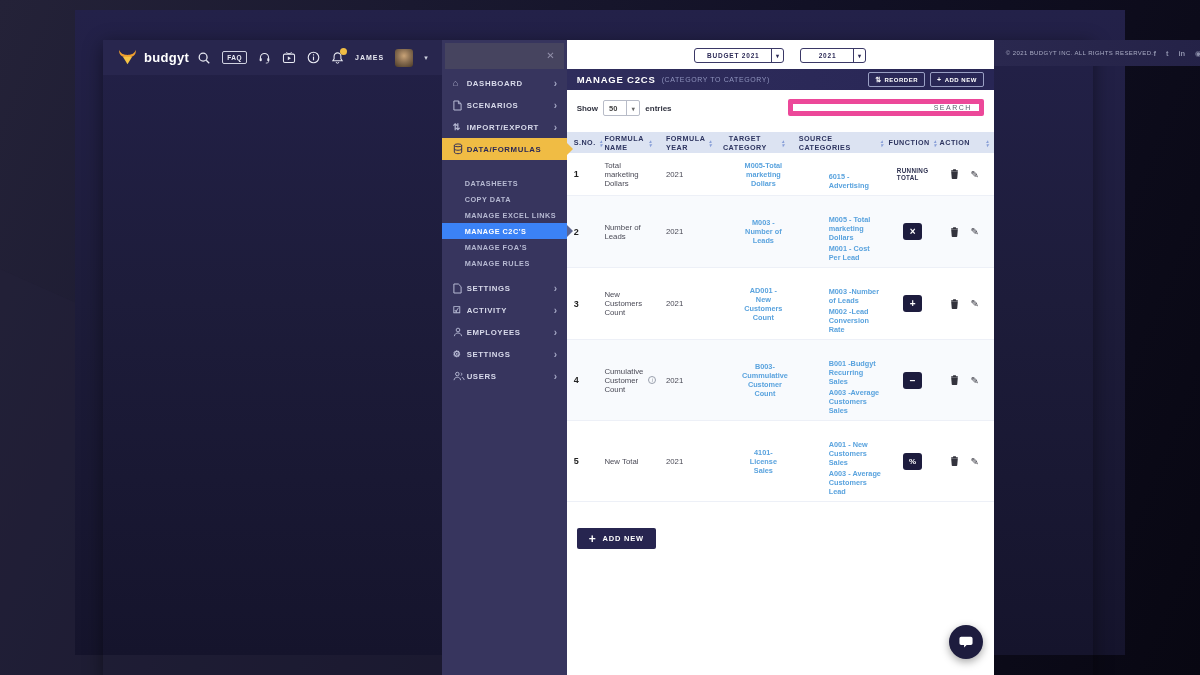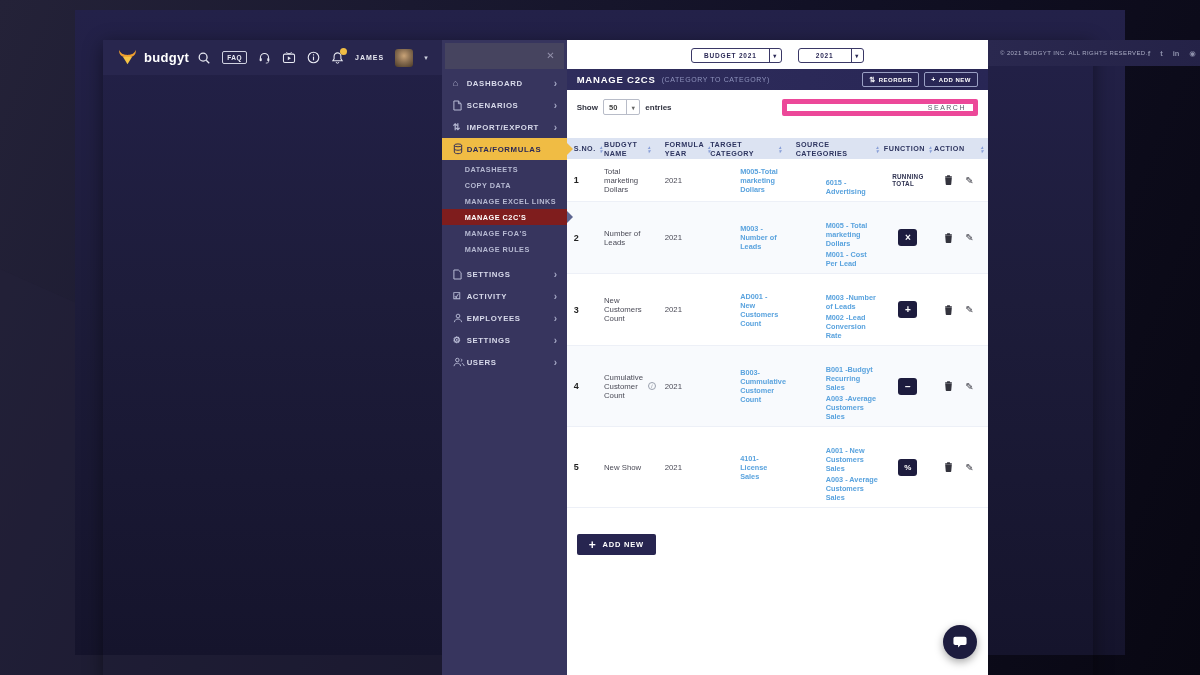--- a/index.html
+++ b/index.html
@@ -42,24 +42,24 @@
     font-size:7.8px; font-weight:bold; letter-spacing:.6px; cursor:pointer; position:relative; }
   .nav-ic{ width:14px; font-size:9px; color:#b9bcd6; display:flex; align-items:center; }
   .nav-ic svg{ stroke:#b9bcd6; }
   .nav-label{ flex:1; }
   .nav-chev{ font-size:10px; color:#a6a9c6; }
   .nav-item.active{ background:#f0bc44; color:#2b2956; }
   .nav-item.active .nav-ic, .nav-item.active .nav-chev{ color:#2b2956; }
   .nav-item.active .nav-ic svg{ stroke:#2b2956; }
   .nav-item.active::after{ content:""; position:absolute; right:-6px; top:50%; margin-top:-6px;
     border-left:6px solid #f0bc44; border-top:6px solid transparent; border-bottom:6px solid transparent; z-index:6; }
-  .submenu{ padding:1px 0 6px; }
+  .submenu{ padding:15px 0 6px; }
   .sub-item{ height:16px; display:flex; align-items:center; padding-left:23px; font-size:7.3px;
     letter-spacing:.5px; color:#b6b9d2; font-weight:bold; cursor:pointer; position:relative; }
-  .sub-item.active{ background:#7f1d1d; color:#fff; }
+  .sub-item.active{ background:#3b82f6; color:#fff; }
   .sub-item.active::after{ content:""; position:absolute; right:-6px; top:50%; margin-top:-6px;
     border-left:6px solid #5d6590; border-top:6px solid transparent; border-bottom:6px solid transparent; z-index:6; }
 
   .content{ flex:1; background:#fff; position:relative; display:flex; flex-direction:column; min-width:0; }
 
   .filter-row{ padding:8px 0 6px; display:flex; justify-content:center; gap:16px; }
   .dd{ display:flex; align-items:stretch; border:1px solid #3a3866; border-radius:3px; background:#fff;
     height:15px; font-size:6.5px; font-weight:bold; letter-spacing:.8px; color:#2b2956; cursor:pointer; }
   .dd-label{ padding:0 12px; display:flex; align-items:center; min-width:52px; justify-content:center; }
   .dd-caret{ border-left:1px solid #3a3866; width:12px; display:flex; align-items:center; justify-content:center; font-size:6px; }
@@ -67,42 +67,42 @@
   .title-bar{ height:21px; background:linear-gradient(90deg,#2f2d5c,#282655); display:flex; align-items:center;
     padding:0 10px; gap:6px; flex:none; }
   .tb-title{ color:#fff; font-weight:bold; font-size:9.5px; letter-spacing:.8px; }
   .tb-sub{ color:#8f93bd; font-size:7px; letter-spacing:.6px; }
   .tb-actions{ margin-left:auto; display:flex; gap:5px; }
   .tb-btn{ border:1px solid #9aa0c4; background:transparent; color:#fff; border-radius:2px; font-size:6px;
     font-weight:bold; letter-spacing:.5px; padding:2.5px 6px; display:flex; gap:3px; align-items:center;
     cursor:pointer; font-family:inherit; }
   .tb-btn .ic{ font-size:7px; }
 
-  .controls{ display:flex; align-items:flex-start; justify-content:space-between; padding:9px 10px 22px; }
+  .controls{ display:flex; align-items:flex-end; justify-content:space-between; padding:9px 10px 16px; }
   .show-group{ display:flex; align-items:center; gap:5px; font-size:8px; color:#30323f; font-weight:bold; }
   .page-select{ display:flex; align-items:stretch; border:1px solid #b8bcc8; border-radius:2px; height:16px;
     font-size:7.5px; color:#444; cursor:pointer; background:#fff; }
   .ps-val{ padding:0 9px 0 5px; display:flex; align-items:center; }
   .ps-caret{ border-left:1px solid #b8bcc8; width:13px; display:flex; align-items:center; justify-content:center;
     font-size:6px; color:#666; }
   .entries-label{ font-weight:bold; }
   .search-input{ width:196px; height:17px; border:5px solid #ec4899; border-radius:2px; text-align:right;
     padding:0 7px; font-size:7px; letter-spacing:1.5px; color:#444; font-family:inherit; outline:none; }
   .search-input::placeholder{ color:#5a5f6e; }
 
   
   .tbl{ width:100%; }
   .tr{ display:flex; border-bottom:1px solid #edf0f7; background:#fff; }
   .tr.alt{ background:#f8fafd; }
   .thead{ background:#dce3f2; border-bottom:none; height:21px; }
   .th{ display:flex; align-items:center; font-size:7.2px; font-weight:bold; color:#2e3560;
     letter-spacing:.5px; padding:0 7px; cursor:pointer; }
   .sort{ margin-left:auto; display:flex; flex-direction:column; line-height:4px; font-size:5px; color:#8aa0d8; padding-left:4px; }
   .td{ padding:5px 7px; display:flex; align-items:center; min-height:26px; }
-  .c-sno{ width:7.2%;align-items:center; } .c-name{ width:14.4%; } .c-year{ width:10.8%; } .c-target{ width:20.3%; }
+  .c-sno{ width:7.2%;align-items:center; } .c-name{ width:14.4%; } .c-year{ width:10.8%; } .c-target{ width:20.3%;text-align:center; }
   .c-source{ width:23.1%; } .c-fn{ width:10.4%; justify-content:center; } .c-act{ width:13.8%; justify-content:center; gap:12px; }
   .sno{ font-size:9px; font-weight:bold; color:#222; }
   .cell-text{ font-size:7.8px; color:#4b4b57; }
   .link{ font-size:7.3px; font-weight:bold; color:#5aa3de; cursor:pointer;padding-left:30px; }
   .src-lines{ display:flex; flex-direction:column; gap:2px;margin-top:14px; }
   .fn-text{ font-size:6.3px; font-weight:bold; color:#2e3150; letter-spacing:.3px; }
   .fn-btn{ width:19px; height:17px; background:#1d1c3e; color:#fff; border:none; border-radius:3px;
     font-size:10px; font-weight:bold; display:flex; align-items:center; justify-content:center; cursor:pointer; font-family:inherit; }
   .fn-btn.small{ font-size:8px; }
   .act-ic{ cursor:pointer; display:flex; align-items:center; color:#33333d; }
@@ -337,21 +337,21 @@
       <div class="tbl">
         <div class="tr thead">
           <div class="th c-sno">
             <span>S.NO.</span>
                 <span class="sort">
                   <i>▴</i>
                   <i>▾</i>
                 </span>
           </div>
           <div class="th c-name">
-            <span>BUDGYT NAME</span>
+            <span>FORMULA NAME</span>
                 <span class="sort">
                   <i>▴</i>
                   <i>▾</i>
                 </span>
           </div>
           <div class="th c-year">
             <span>FORMULA YEAR</span>
                 <span class="sort">
                   <i>▴</i>
                   <i>▾</i>
@@ -513,32 +513,32 @@
                 </span>
             <span class="act-ic pencil">✎</span>
           </div>
         </div>
 
         <div class="tr">
           <div class="td c-sno">
                 <span class="sno">5</span>
               </div>
           <div class="td c-name">
-                <span class="cell-text">New Show</span>
+                <span class="cell-text">New Total</span>
               </div>
           <div class="td c-year">
                 <span class="cell-text">2021</span>
               </div>
           <div class="td c-target">
                 <span class="link">4101-License Sales</span>
               </div>
           <div class="td c-source">
                 <div class="src-lines">
             <span class="link">A001 - New Customers Sales</span>
-            <span class="link">A003 - Average Customers Sales</span>
+            <span class="link">A003 - Average Customers Lead</span>
           </div>
               </div>
           <div class="td c-fn">
                 <button class="fn-btn small">%</button>
               </div>
           <div class="td c-act">
             <span class="act-ic">
                   <svg width="9" height="10" viewBox="0 0 10 12">
                     <path d="M1 3h8l-.7 8.2c0 .5-.4.8-.9.8H2.6c-.5 0-.9-.3-.9-.8L1 3zm2.5-2.6h3l.5 1H9v1.2H1V1.4h2z" fill="#33333d"></path>
                   </svg>

